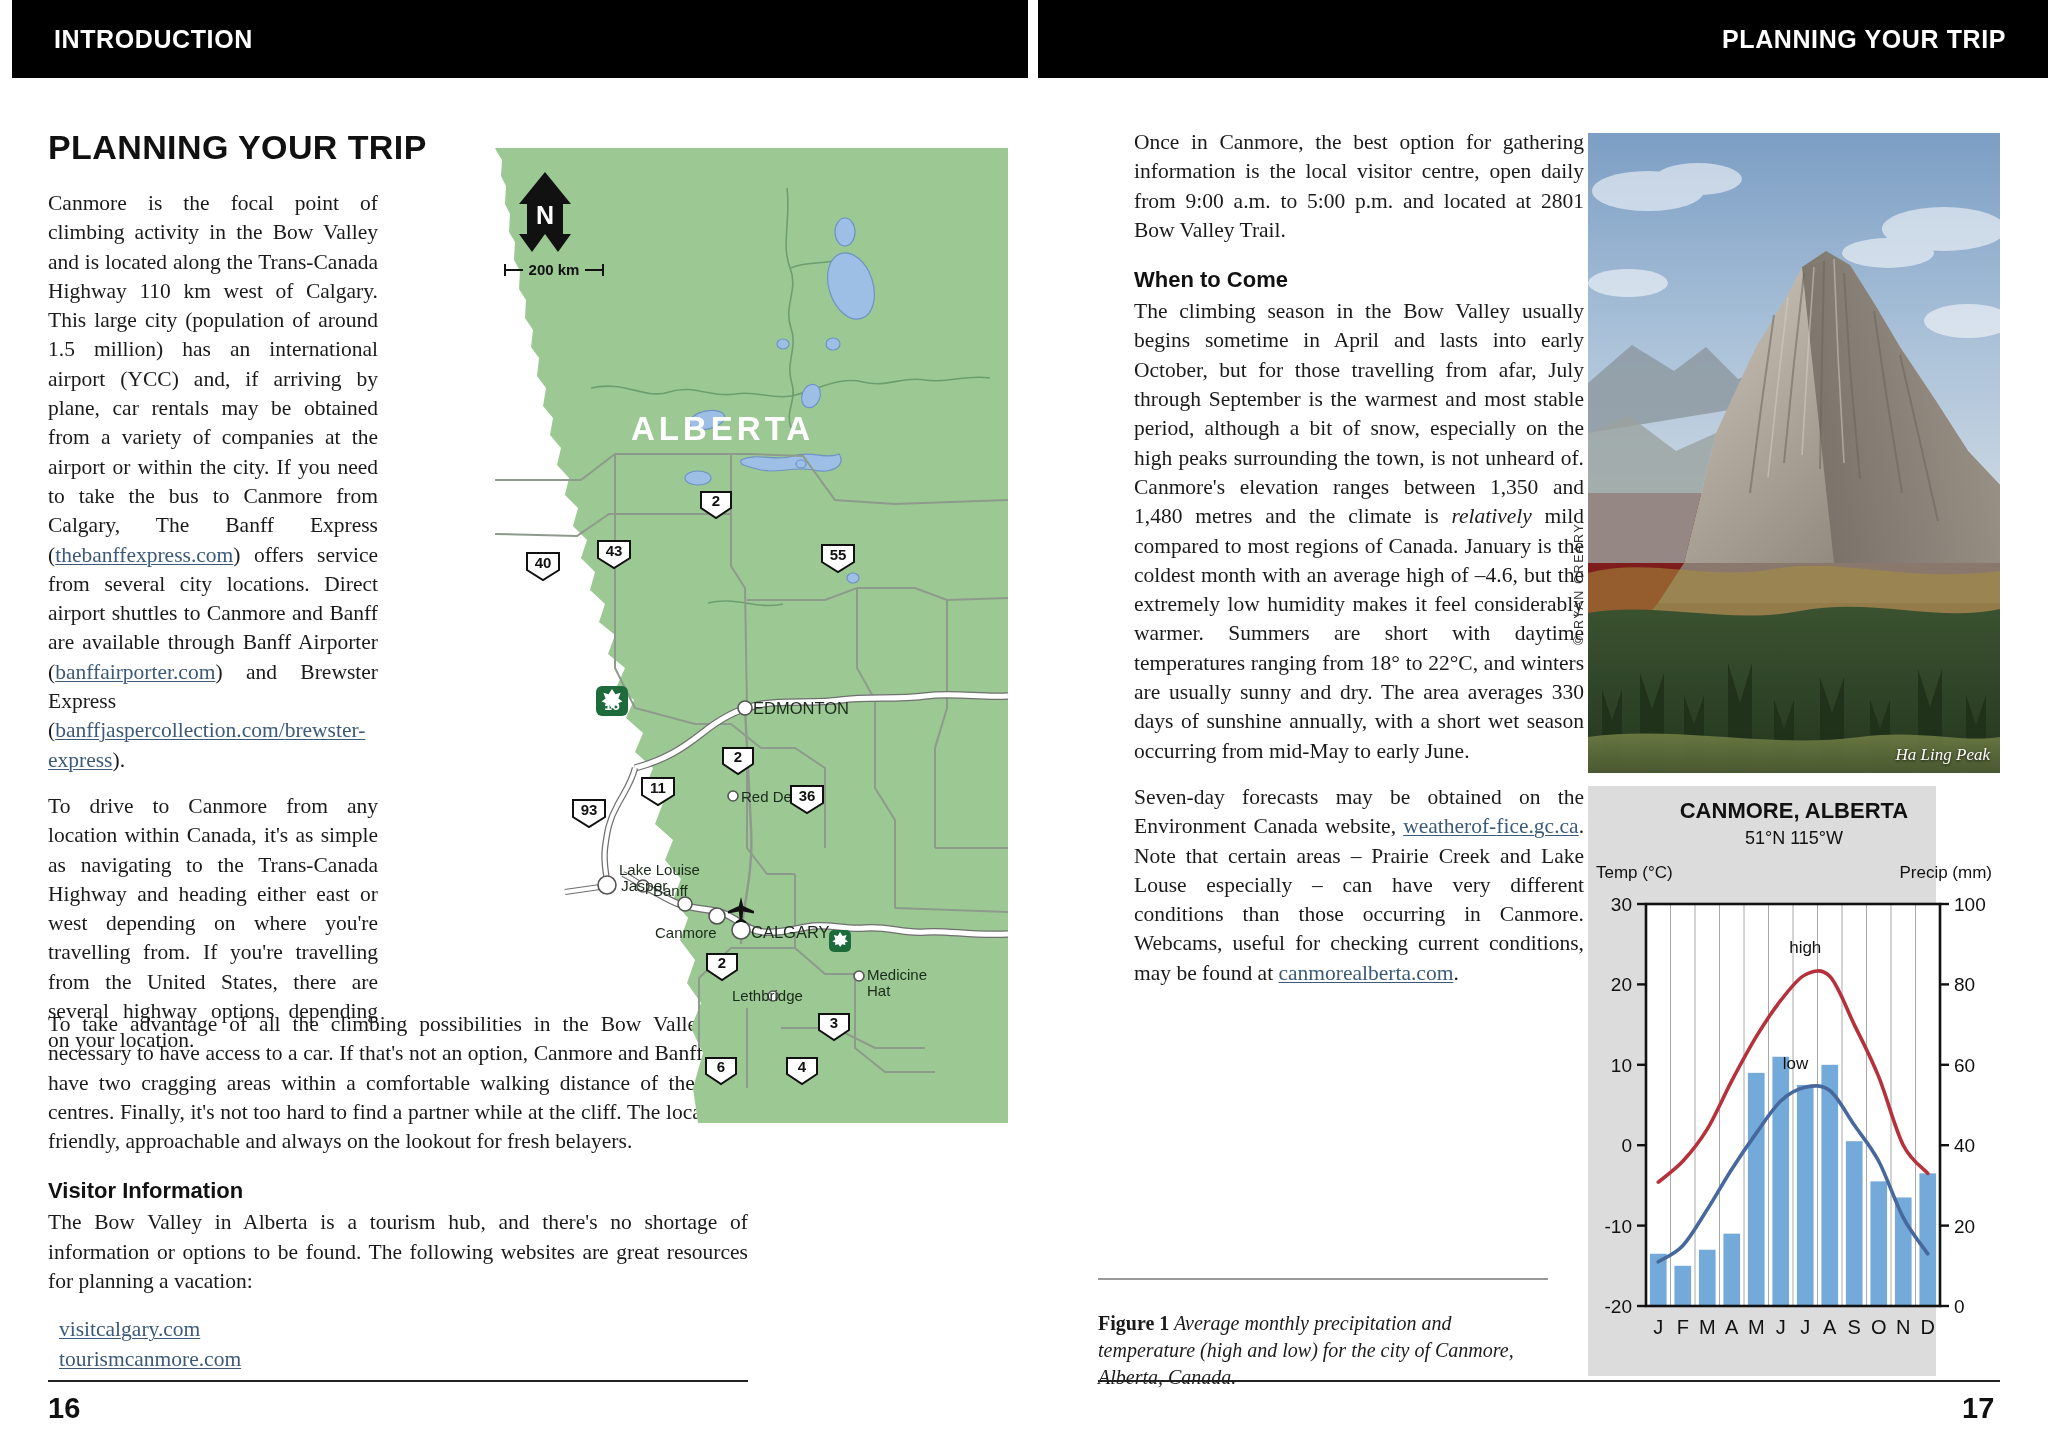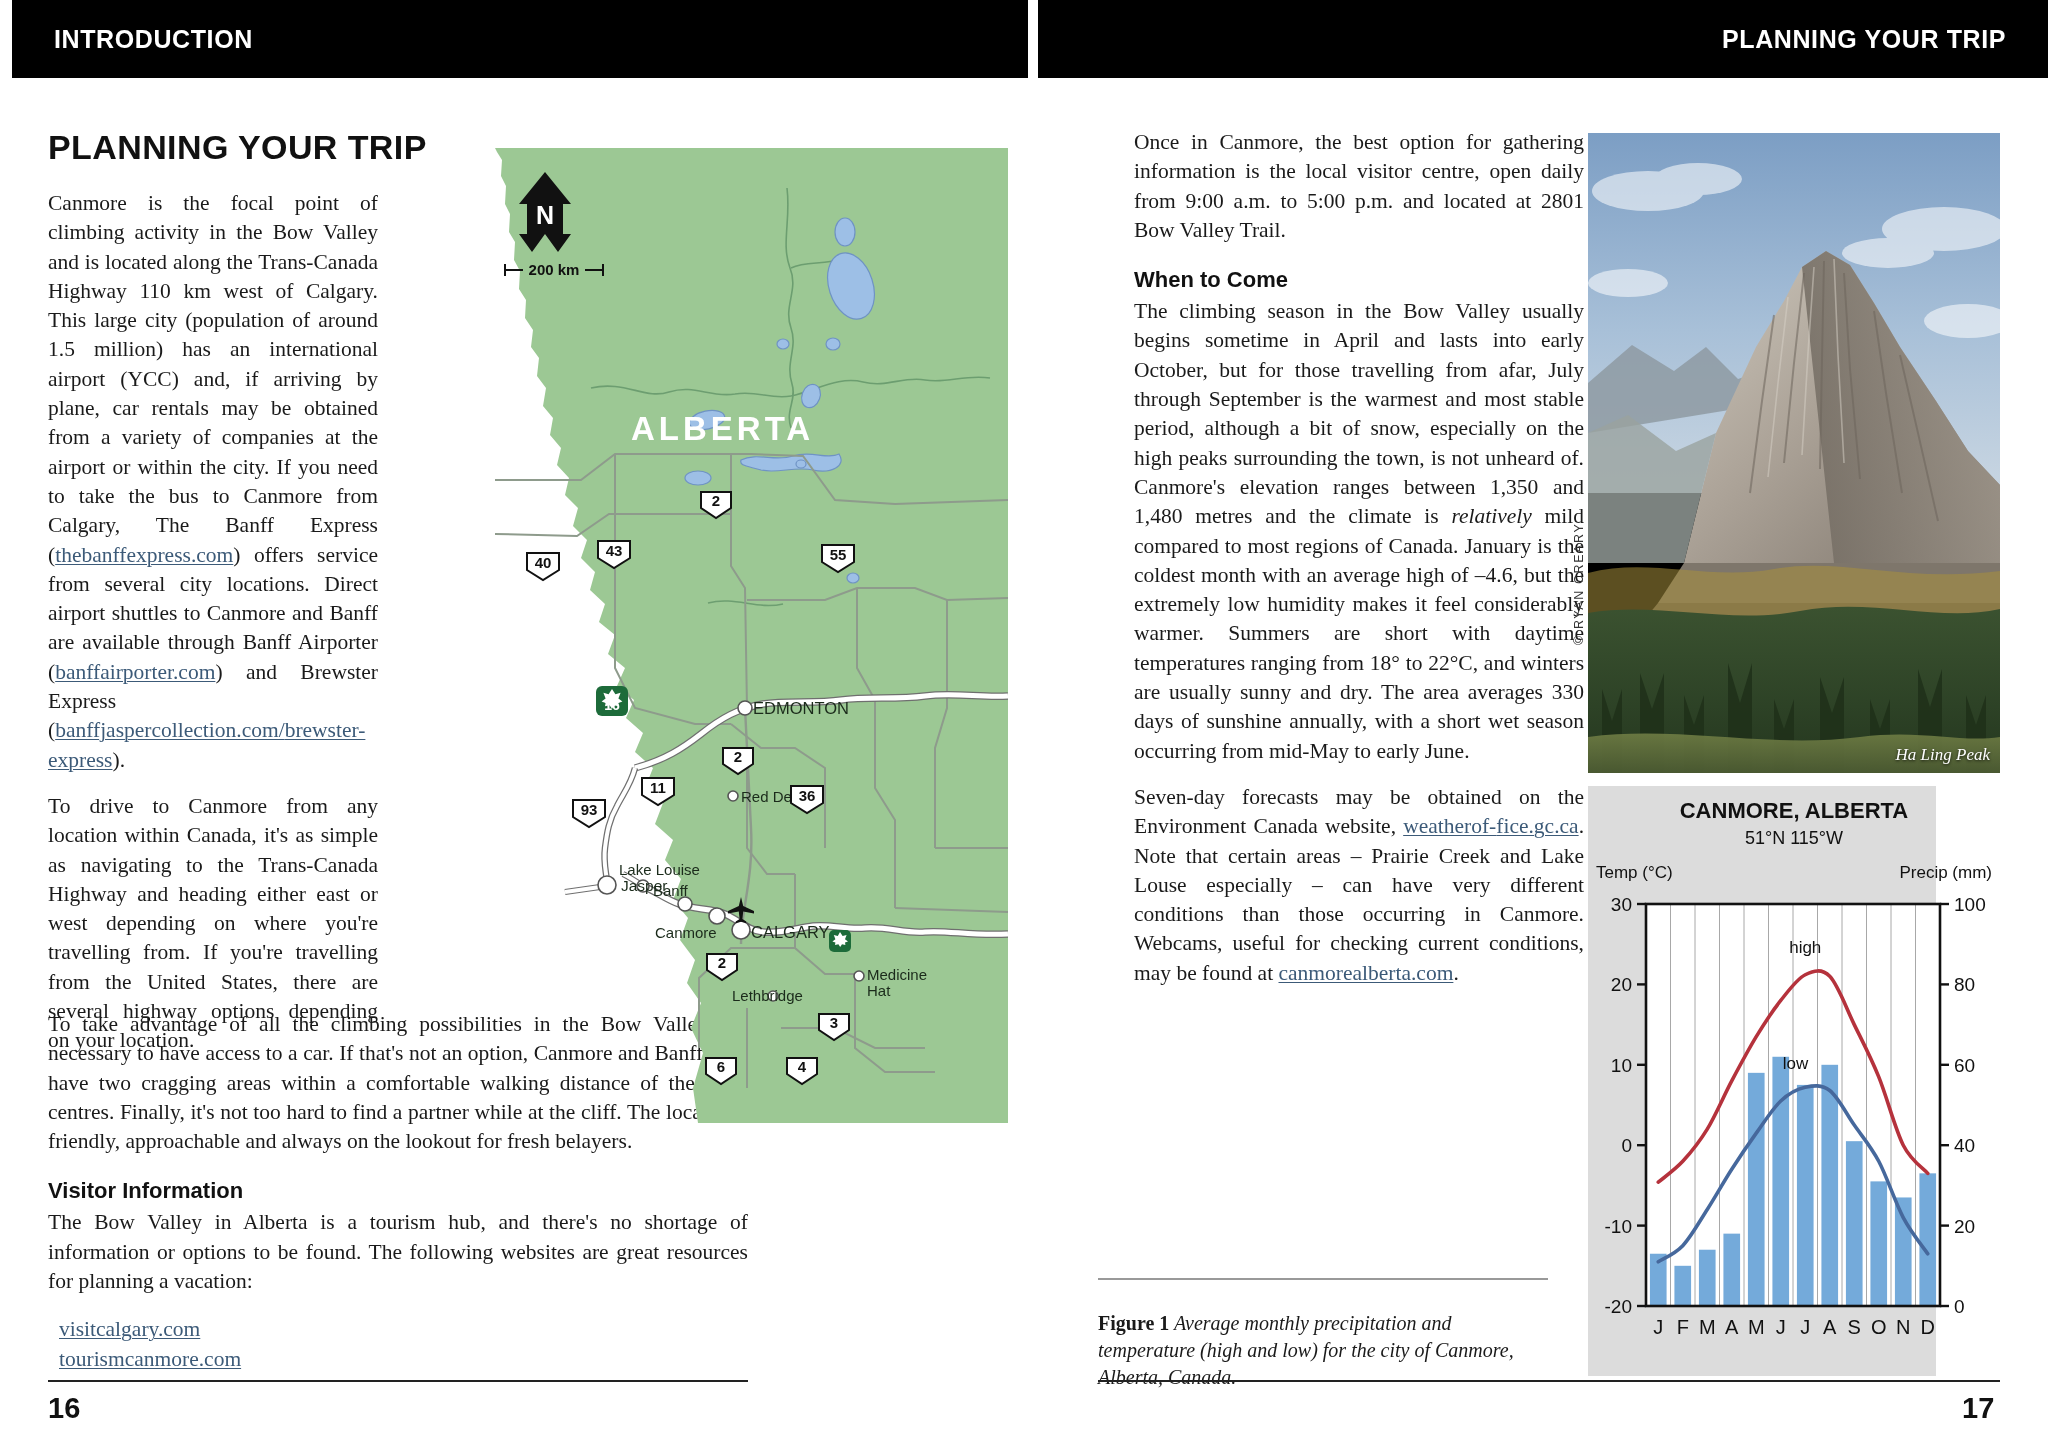--- a/index.html
+++ b/index.html
@@ -84,21 +84,21 @@
     font-weight:bold;
     font-size:29px;
     color:#111;
   }
 
   
   .photo-box {
     position:absolute; left:1588px; top:133px;
     width:412px; height:640px;
     overflow:hidden;
-    background:#000000;
+    background:#7f1d1d;
   }
   .photo-caption {
     position:absolute; right:10px; bottom:8px;
     color:#ffffff; font-size:17px; font-style:italic;
     font-family:"Liberation Serif", serif;
     text-shadow:0 1px 3px rgba(0,0,0,.8);
   }
   .photo-credit {
     position:absolute; left:1572px; top:645px;
     transform-origin:left top;

